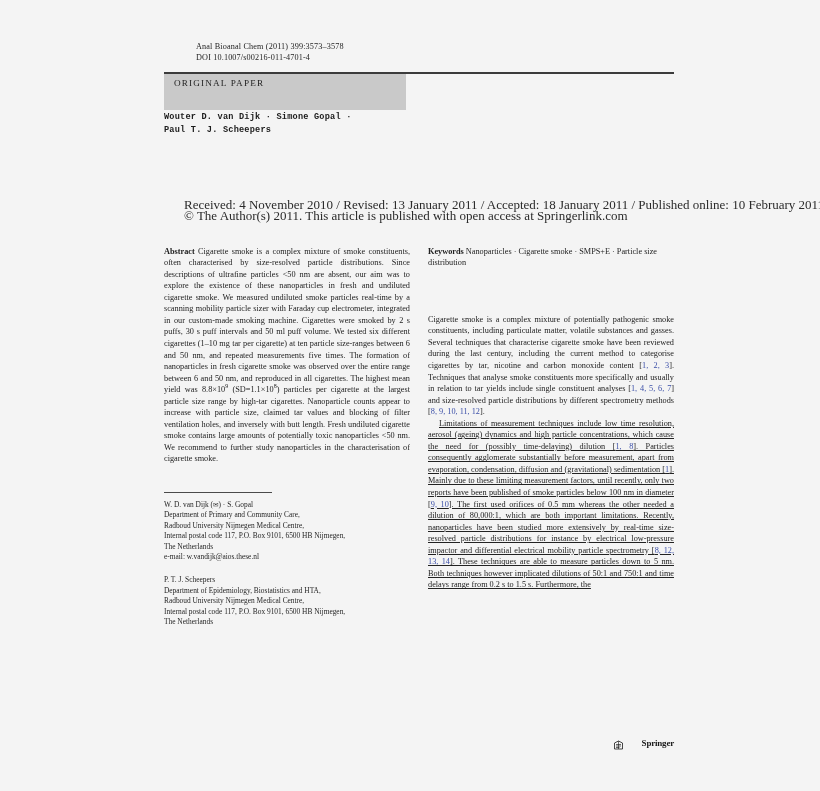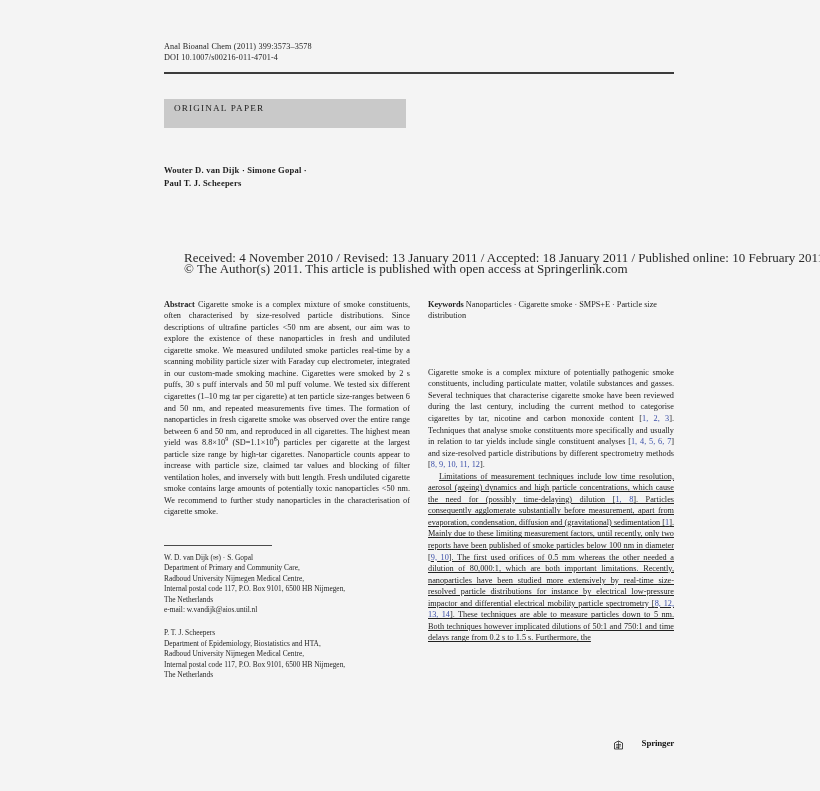--- a/index.html
+++ b/index.html
@@ -24,60 +24,60 @@
   }
 
   
   .journal-ref {
     font-size: 8.2px;
     line-height: 11.2px;
     letter-spacing: 0.15px;
     padding-top: 41px;
     color: #242424;
   }
-  .journal-ref div { white-space: nowrap; }
+  .journal-ref div { white-space: nowrap; margin-left: 32px; }
 
   .rule {
     margin-top: 9px;
     height: 2px;
     background: #3b3b3b;
     width: 100%;
   }
 
   .paper-type-band {
     background: #c9c9c9;
     width: 242px;
-    height: 29px;
+    height: 36px;
     line-height: 19px;
     font-size: 9.2px;
     letter-spacing: 1.15px;
     padding-left: 10px;
     box-sizing: border-box;
     color: #1f1f1f;
-    margin-top: 25px;
   }
 
   
   .title {
     margin-top: 33px;
     font-size: 15.3px;
     line-height: 22px;
     font-weight: bold;
     letter-spacing: -0.1px;
     color: #111;
   }
   .title-line { display: block; }
 
   .authors {
-    margin-top: 36px;
+    margin-top: 1px;
     font-size: 8.6px;
     line-height: 12.5px;
     font-weight: bold;
     letter-spacing: 0.2px;
     color: #1c1c1c;
+    font-family: Liberation Mono, monospace;
   }
   .authors span { display: block; }
 
   
   .pubdates {
     margin-top: 64px;
     font-size: 13px;
     line-height: 10.6px;
     color: #2a2a2a;
     white-space: nowrap;
@@ -208,21 +208,21 @@
 
       <div class="affil-block">
         <div class="affil-rule"></div>
 
         <div class="affil">
           <div><span>W. D. van Dijk (</span><span class="envelope">✉</span><span>) · S. Gopal</span></div>
           <div>Department of Primary and Community Care,</div>
           <div>Radboud University Nijmegen Medical Centre,</div>
           <div>Internal postal code 117, P.O. Box 9101, 6500 HB Nijmegen,</div>
           <div>The Netherlands</div>
-          <div>e-mail: w.vandijk@aios.until.nl</div>
+          <div>e-mail: w.vandijk@aios.these.nl</div>
         </div>
 
         <div class="affil second">
           <div>P. T. J. Scheepers</div>
           <div>Department of Epidemiology, Biostatistics and HTA,</div>
           <div>Radboud University Nijmegen Medical Centre,</div>
           <div>Internal postal code 117, P.O. Box 9101, 6500 HB Nijmegen,</div>
           <div>The Netherlands</div>
         </div>
       </div>

